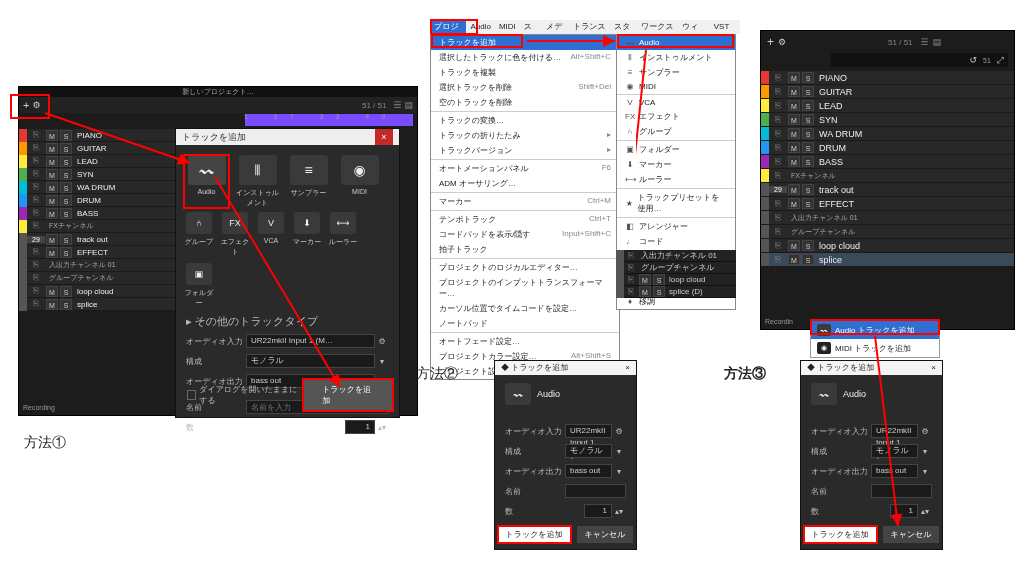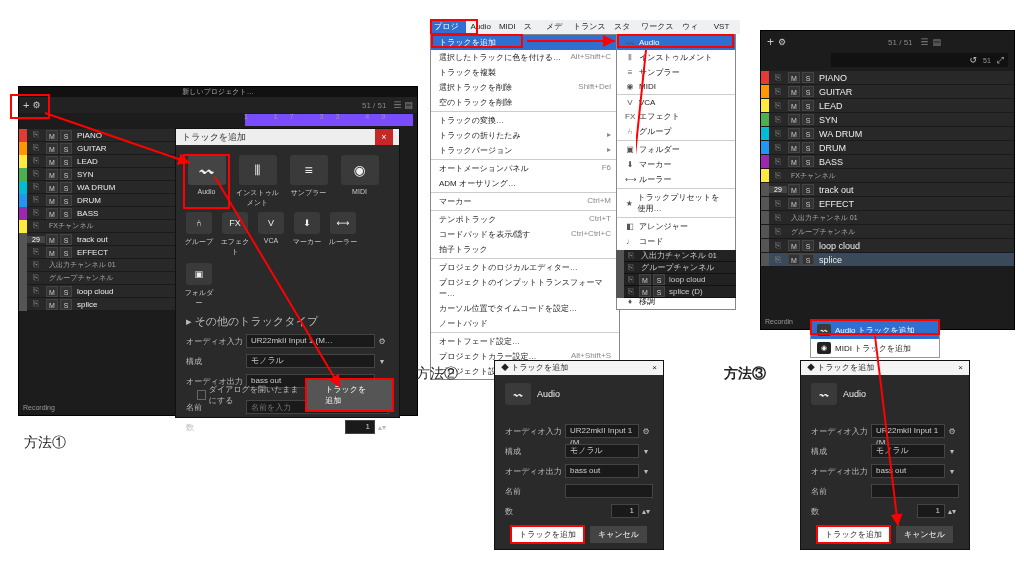--- a/index.html
+++ b/index.html
@@ -27,21 +27,21 @@
   .type-grid { display:flex; flex-wrap:wrap; padding:10px 8px 4px; gap:6px;}
   .type-item { width:45px; text-align:center; font-size:7px; color:#ccc;}
   .type-icon { width:38px; height:30px; margin:0 auto 3px; background:#3a3a3a; border-radius:3px; display:flex; align-items:center; justify-content:center; color:#eee; font-size:14px;}
   .type-item.sel .type-icon { background:#444; }
   .type-item.sel { outline:2px solid red; outline-offset:-1px; }
   .dlg-sep { color:#bbb; font-size:11px; padding:2px 10px; }
   .field-row { display:flex; padding:3px 10px; align-items:center; font-size:8px;}
   .field-label { width:60px; color:#bbb; }
   .field-input { flex:1; background:#1a1a1a; border:1px solid #444; color:#ccc; height:14px; line-height:12px; padding:0 4px; font-size:8px;}
   .gear { width:14px; text-align:center; color:#bbb; }
-  .dlg-footer { position:absolute; bottom:6px; left:21px; right:6px; display:flex; align-items:center; justify-content:space-between;}
+  .dlg-footer { position:absolute; bottom:6px; left:11px; right:6px; display:flex; align-items:center; justify-content:space-between;}
   .checkbox-lbl { font-size:8px; color:#bbb; display:flex; align-items:center; gap:3px;}
   .add-btn { background:#555; color:#fff; font-size:8px; padding:4px 18px; border:1px solid #666;}
   .add-btn.hl { outline:2px solid red; outline-offset:-1px;}
   .caption { position:absolute; color:#222; font-size:14px;}
   
   
   .arrow { position:absolute; pointer-events:none; }
   
   
   .menubar { position:absolute; left:430px; top:20px; width:310px; height:14px; background:#eef0f2; display:flex; font-size:8px; color:#222;}
@@ -53,21 +53,21 @@
   .menu-sep { border-top:1px solid #ccc; margin:1px 0;}
   .submenu { position:absolute; left:616px; top:34px; width:120px; background:#fff; color:#222; border:1px solid #888; font-size:8px;}
   .sub-item { padding:2px 8px; display:flex; align-items:center; gap:4px;}
   .sub-item.hi { background:#2e6fd1; color:#fff;}
   .sub-sep { border-top:1px solid #ccc; margin:1px 0;}
   .si-icon { width:10px; text-align:center; color:#555; font-size:8px;}
 
   .m2-tracks { position:absolute; left:616px; top:250px; width:120px; background:#222; font-size:8px;}
   .m2-tracks .tr { height:12px; display:flex; align-items:center; border-bottom:1px solid #111;}
   
-  .dlg2, .dlg3 { position:absolute; width:170px; height:190px; background:#2a2a2a; border:1px solid #111;}
+  .dlg2, .dlg3 { position:absolute; width:143px; height:190px; background:#2a2a2a; border:1px solid #111;}
   .dlg2 { left:494px; top:360px;}
   .dlg3 { left:800px; top:360px;}
   .dlg2-title, .dlg3-title { background:#f4f4f4; color:#222; font-size:8px; height:14px; line-height:14px; padding:0 6px; display:flex; justify-content:space-between;}
   .audio-hdr { display:flex; align-items:center; gap:6px; padding:8px 10px; font-size:9px; color:#eee;}
   .audio-hdr .ic{ width:26px; height:22px; background:#3a3a3a; border-radius:3px; display:flex; align-items:center; justify-content:center;}
   .dlg-mini-footer { position:absolute; bottom:6px; left:0; right:0; display:flex; justify-content:center; gap:6px;}
   .mini-btn { background:#fff; color:#222; font-size:8px; padding:3px 8px;}
   .mini-btn.hl { outline:2px solid red; outline-offset:-1px;}
   .mini-btn.cancel { background:#444; color:#fff;}
   
@@ -357,21 +357,21 @@
       <span>マーカー</span>
       <span style="color:#888;">Ctrl+M</span>
     </div>
     <div class="menu-sep"></div>
     <div class="menu-item">
       <span>テンポトラック</span>
       <span style="color:#888;">Ctrl+T</span>
     </div>
     <div class="menu-item">
       <span>コードパッドを表示/隠す</span>
-      <span style="color:#888;">Ctrl+Ctrl+C</span>
+      <span style="color:#888;">Input+Shift+C</span>
     </div>
     <div class="menu-item">
       <span>拍子トラック</span>
       <span style="color:#888;"></span>
     </div>
     <div class="menu-sep"></div>
     <div class="menu-item">
       <span>プロジェクトのロジカルエディター…</span>
       <span style="color:#888;"></span>
     </div>

